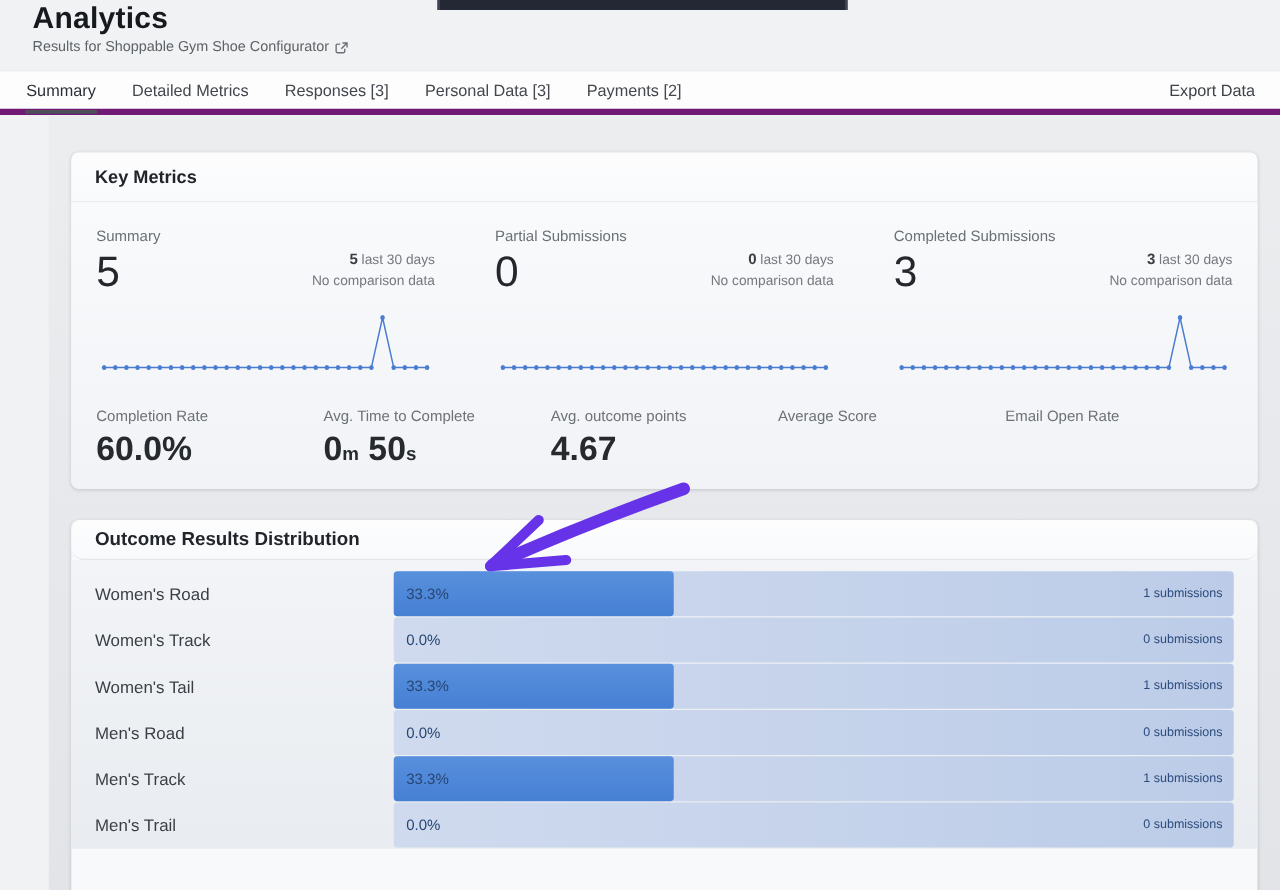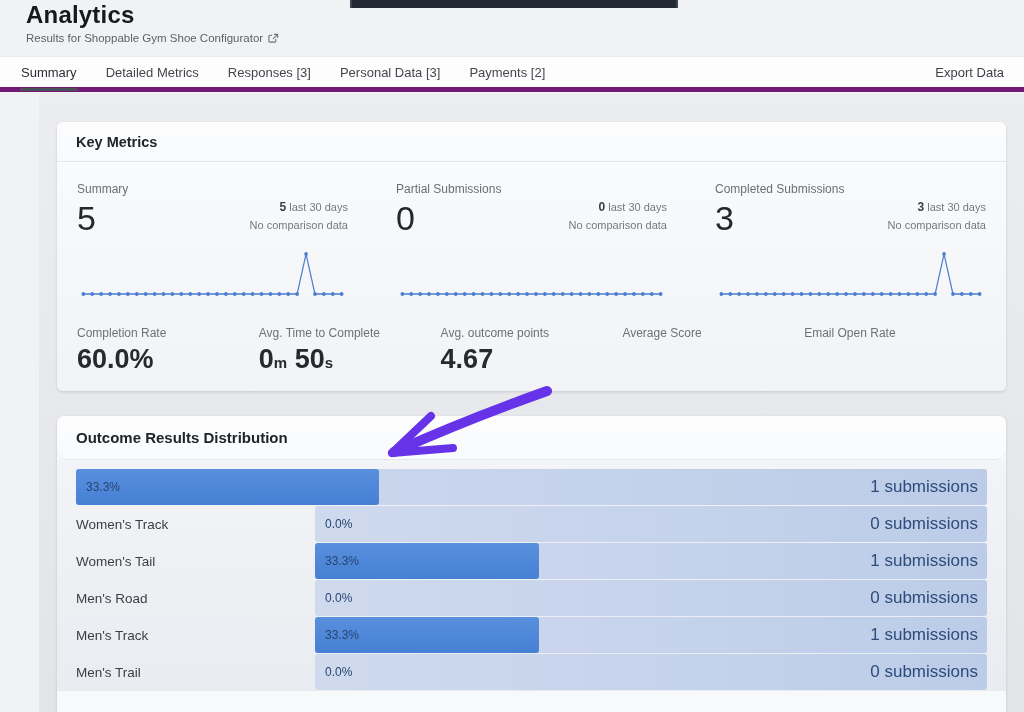--- a/index.html
+++ b/index.html
@@ -66,39 +66,39 @@
   .counter-period b { font-size:12px; color:#3a3e44; font-weight:700; }
   .spark { height:62px; margin-top:6px; }
   .spark svg { width:100%; height:100%; display:block; }
   .stats { display:flex; margin-top:20px; }
   .stat { flex:1; min-width:0; }
   .stat-label { font-size:12px; color:#6d7277; margin-bottom:5px; }
   .stat-value { font-size:27px; color:#26292e; line-height:1.1;font-weight:bold; }
   .stat-value .unit { font-size:15px; }
   
   .dist-card { margin-top:25px; height:320px; border-radius:6px 6px 0 0; }
-  .dist-header { height:44px; font-size:15px;border-radius:10px; }
+  .dist-header { height:32px; font-size:15px;border-radius:10px; }
   .dist-body { padding:9px 19px 0; background:linear-gradient(#f2f4f7,#e9ecf0); }
   .dist-row { display:flex; align-items:center; height:37px; }
   .dist-label { width:239px; font-size:13.5px; color:#3b3f45; }
   .bar-track {
     flex:1; height:36px; border-radius:3px; position:relative;
     background:linear-gradient(90deg,#cfdaee,#bccce8);
   }
   .bar-fill {
     position:absolute; left:0; top:0; bottom:0; border-radius:3px;
     background:linear-gradient(#5990dd,#4680d4);
   }
   .bar-pct {
     position:absolute; left:10px; top:50%; transform:translateY(-50%);
     font-size:12px; font-weight:500; color:#274572; z-index:2;
   }
   .bar-subs {
     position:absolute; right:9px; top:50%; transform:translateY(-50%);
-    font-size:17px; color:#2d4c7c; z-index:2;
+    font-size:10px; color:#2d4c7c; z-index:2;
   }
   
   .arrow-overlay { position:absolute; left:0; top:0; width:1024px; height:712px; pointer-events:none; z-index:10; }
 </style>
 </head>
 <body>
 
 <div class="top-black-bar"></div>
 
 <div class="page-header">
@@ -297,20 +297,21 @@
         </div>
       </div>
     </div>
   </div>
 
   <div class="card dist-card">
     <div class="card-header dist-header">Outcome Results Distribution</div>
     <div class="dist-body">
 
       <div class="dist-row">
+        <div class="dist-label">Women's Road</div>
         <div class="bar-track">
           <div class="bar-fill" style="width: 33.3%;"></div>
           <span class="bar-pct">33.3%</span>
           <span class="bar-subs">1 submissions</span>
         </div>
       </div>
 
       <div class="dist-row">
         <div class="dist-label">Women's Track</div>
         <div class="bar-track">

